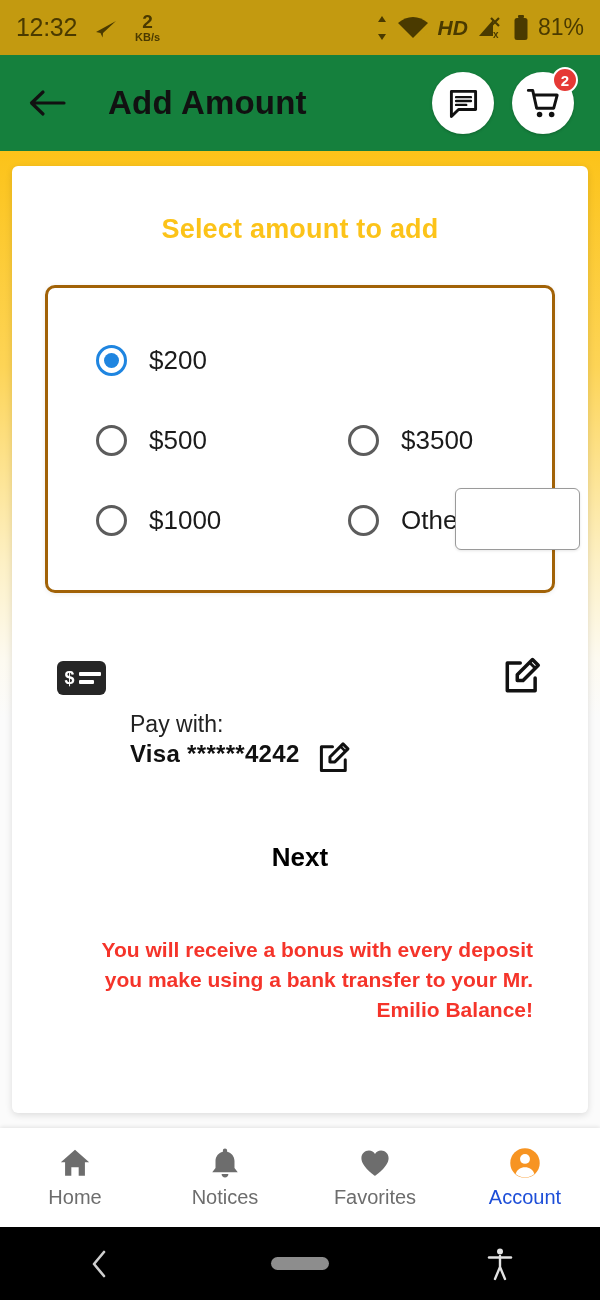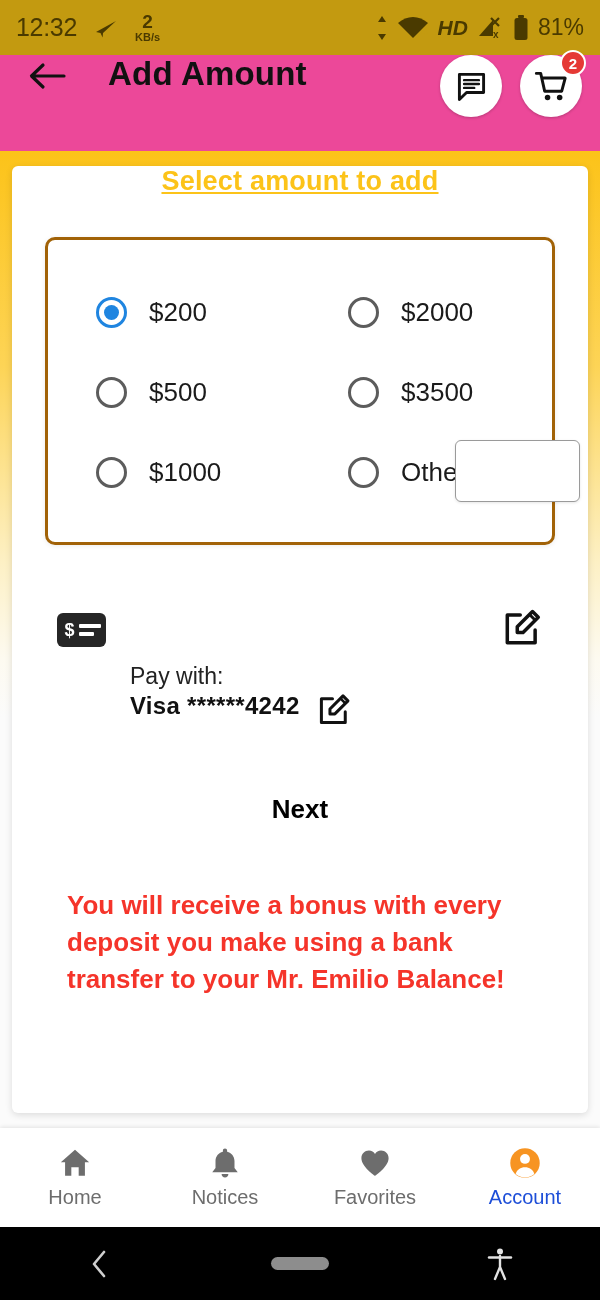--- a/index.html
+++ b/index.html
@@ -25,23 +25,23 @@
   .sb-kb{ display:flex; flex-direction:column; align-items:center; line-height:1; }
   .sb-kb b{ font-size:19px; font-weight:600; color:#4a3a00; }
   .sb-kb span{ font-size:11px; font-weight:700; color:#4a3a00; margin-top:1px;}
   .sb-hd{ font-size:21px; font-style:italic; font-weight:700; color:#4a3a00; }
   .sb-batt{ font-size:23px; color:#4a3a00; }
   .ic{ display:inline-block; line-height:0; }
 
   
   .app-bar{
     height:96px; width:100%;
-    background:#ec4899;
-    display:flex; align-items:flex-start;
-    padding:0 18px 0 26px;
+    background:#15803d;
+    display:flex; align-items:center;
+    padding:0 26px 0 26px;
     position:relative;
   }
   .back-btn{
     width:42px;height:42px;
     display:flex;align-items:center;justify-content:center;
     cursor:pointer; flex:0 0 auto;
   }
   .app-title{
     font-size:33px; font-weight:700; color:#111;
     margin-left:40px; letter-spacing:0.2px;
@@ -70,21 +70,21 @@
   }
   .sheet{
     position:absolute; top:15px; left:12px; right:12px; bottom:15px;
     background:#fff; border-radius:6px;
     box-shadow:0 2px 7px rgba(0,0,0,.13);
     overflow:hidden;
   }
   .sheet-title{
     text-align:center; color:#fcc319;
     font-size:27px; font-weight:700;
-    letter-spacing:.2px;text-decoration:underline;
+    margin-top:48px; letter-spacing:.2px;
   }
 
   
   .amount-card{
     margin:40px 33px 0 33px;
     border:3px solid #a16207; border-radius:10px;
     background:#fff;
     box-shadow:0 1px 5px rgba(0,0,0,.08);
     padding:32px 0 30px 0;
     position:relative;
@@ -143,22 +143,22 @@
   
   .next-btn{
     margin-top:62px; text-align:center;
     font-size:26px; font-weight:700; color:#000000;
     cursor:pointer;
   }
 
   
   .promo{
     margin:62px 55px 0 55px;
-    text-align:left; color:#f5342a;
-    font-size:26px; font-weight:700; line-height:1.42;
+    text-align:right; color:#f5342a;
+    font-size:21px; font-weight:700; line-height:1.42;
   }
 
   
   .bottom-nav{
     position:absolute; left:0; right:0; bottom:73px; height:99px;
     background:#fff; display:flex;
     box-shadow:0 -1px 4px rgba(0,0,0,.10);
     z-index:5;
   }
   .nav-item{
@@ -260,24 +260,20 @@
   <div class="sheet">
 
     <div class="sheet-title">Select amount to add</div>
 
     <div class="amount-card">
 
       <div class="amt-row">
         <div class="amt-cell">
           <span class="radio sel"></span>
           <span class="amt-label">$200</span>
-        </div>
-        <div class="amt-cell">
-          <span class="radio"></span>
-          <span class="amt-label">$2000</span>
         </div>
       </div>
 
       <div class="amt-row">
         <div class="amt-cell">
           <span class="radio"></span>
           <span class="amt-label">$500</span>
         </div>
         <div class="amt-cell">
           <span class="radio"></span>

